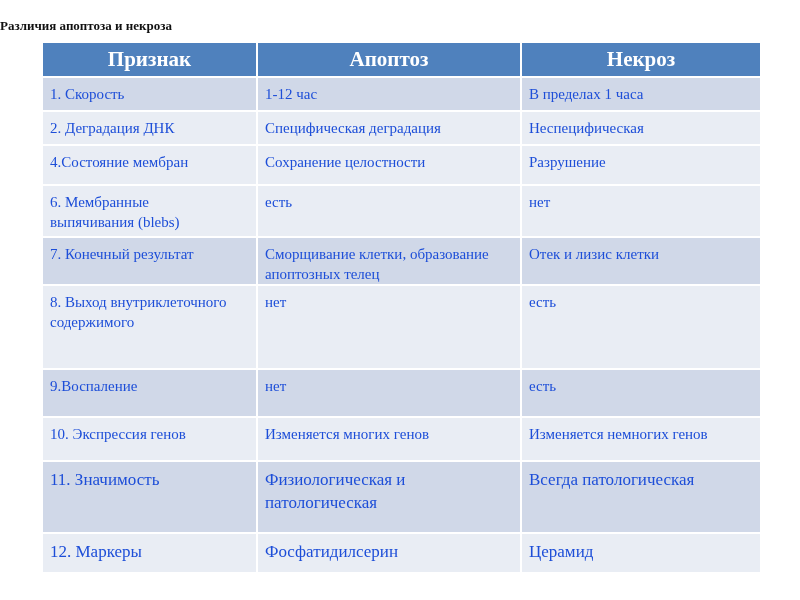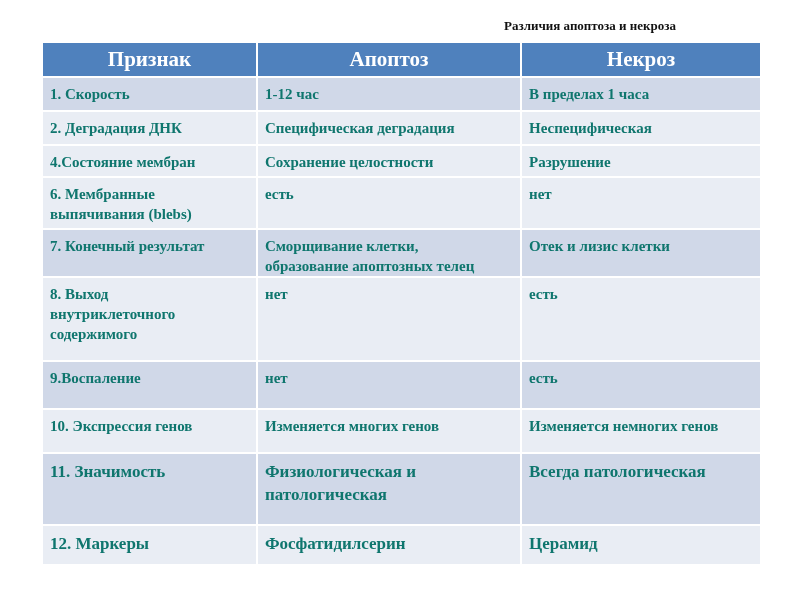--- a/index.html
+++ b/index.html
@@ -1,21 +1,21 @@
 <!DOCTYPE html>
 <html><head>
   <meta charset="utf-8">
   <style>
     html, body { margin: 0; padding: 0; background: #ffffff; }
     body { width: 800px; height: 600px; overflow: hidden; position: relative; font-family: "Liberation Serif", "DejaVu Serif", serif; }
-    .title { position: absolute; top: 18px; left: 0; width: 676px; text-align: right; font-size: 13px; font-weight: bold; color: #111; }
+    .title { position: absolute; top: 18px; left: 0; width: 676px; text-align: left; font-size: 13px; font-weight: bold; color: #111; }
     table { position: absolute; top: 43px; left: 41px; width: 719px; border-collapse: collapse; table-layout: fixed; }
     col.c1 { width: 215px; } col.c2 { width: 264px; } col.c3 { width: 240px; }
     th { background: #4f81bd; color: #ffffff; font-size: 21px; font-weight: bold; height: 33px; text-align: center; border-left: 2px solid #ffffff; border-right: 2px solid #ffffff; padding: 0; }
-    td { font-size: 15px; color: #0f766e; vertical-align: top; padding: 6px 21px 0 7px; border: 2px solid #ffffff; line-height: 20px; font-weight: bold; }
+    td { font-size: 15px; color: #1d4ed8; vertical-align: top; padding: 6px 21px 0 7px; border: 2px solid #ffffff; line-height: 20px; }
     tr.dark td { background: #d0d8e8; }
     tr.light td { background: #e9edf4; }
     tr.big td { font-size: 17px; line-height: 23px; }
   </style>
 </head>
 <body>
 
 <div class="title">Различия апоптоза и некроза</div>
 
 <table>
@@ -35,21 +35,21 @@
     <tr class="dark" style="height:34px">
       <td>1. Скорость</td>
       <td>1-12 час</td>
       <td>В пределах 1 часа</td>
     </tr>
     <tr class="light" style="height:34px">
       <td>2. Деградация ДНК</td>
       <td>Специфическая деградация</td>
       <td>Неспецифическая</td>
     </tr>
-    <tr class="light" style="height:32px">
+    <tr class="light" style="height:40px">
       <td>4.Состояние мембран</td>
       <td>Сохранение целостности</td>
       <td>Разрушение</td>
     </tr>
     <tr class="light" style="height:52px">
       <td>6. Мембранные выпячивания (blebs)</td>
       <td>есть</td>
       <td>нет</td>
     </tr>
     <tr class="dark" style="height:48px">

